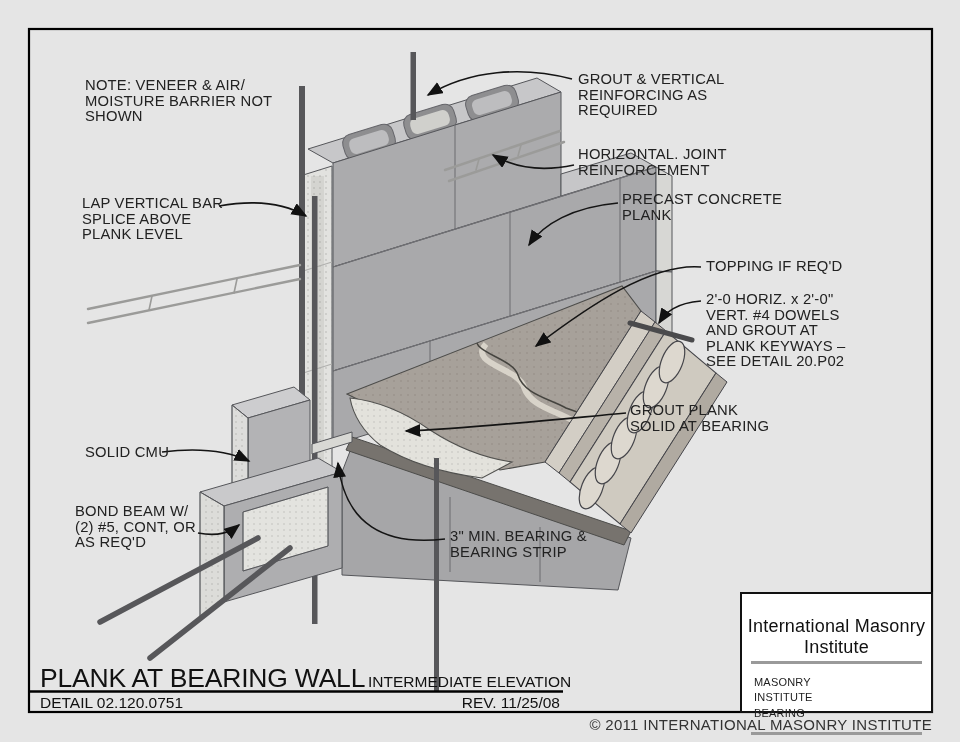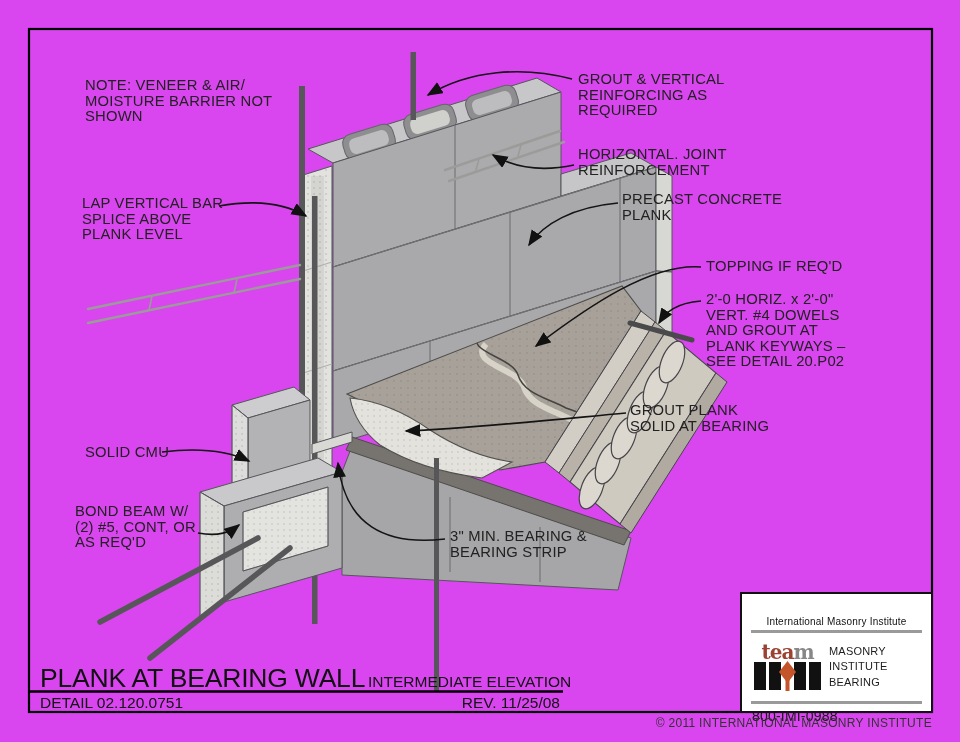--- a/index.html
+++ b/index.html
@@ -1,35 +1,35 @@
 <!DOCTYPE html>
 <html><head>
 <meta charset="utf-8">
 <style>
   html,body{margin:0;padding:0;background:#ffffff;}
-  .page{position:relative;width:960px;height:742px;background:#d946ef;overflow:hidden;
+  .page{position:relative;width:960px;height:742px;background:#e5e5e5;overflow:hidden;
         font-family:"Liberation Sans",sans-serif;}
   svg text{font-family:"Liberation Sans",sans-serif;}
   .lbl{font-size:14.8px;fill:#222;letter-spacing:.2px;}
   .ttl{font-size:26.5px;fill:#111;letter-spacing:-.2px;}
   .sub{font-size:15.5px;fill:#111;}
   .det{font-size:15.5px;fill:#111;}
   .logo-box{position:absolute;left:740px;top:592px;width:193px;height:121px;
             border:2px solid #111;box-sizing:border-box;background:#fff;}
-  .imi-name{margin-top:22px;text-align:center;font-size:10px;color:#111;letter-spacing:.2px;}
+  .imi-name{margin-top:22px;text-align:center;font-size:18px;color:#111;letter-spacing:.2px;}
   .rule{height:3px;background:#9a9a9a;margin:3px 9px 2px 9px;}
   .logo-row{display:flex;align-items:center;padding:1px 9px 0 12px;gap:8px;height:62px;}
   .team-mark{width:67px;display:flex;flex-direction:column;align-items:center;}
   .team-word{font-family:"DejaVu Serif",serif;font-weight:700;font-size:20px;
              letter-spacing:-1px;line-height:18px;}
   .team-red{color:#9b4233;} .team-gray{color:#878787;}
   .series{font-size:11px;line-height:15.5px;color:#1d1d1d;letter-spacing:.2px;}
   .contact{display:flex;justify-content:flex-start;padding:2px 10px 0 10px;
            font-size:14px;color:#161616;letter-spacing:.2px;}
-  .copyright{position:absolute;right:28px;top:716px;font-size:12px;color:#333;letter-spacing:.3px;}
+  .copyright{position:absolute;right:28px;top:716px;font-size:15px;color:#333;letter-spacing:.3px;}
 </style>
 </head>
 <body>
 
 <div class="page">
 <svg width="960" height="742" viewBox="0 0 960 742">
   <defs>
     <marker id="arw" markerWidth="11" markerHeight="9" refX="9" refY="4" orient="auto">
       <path d="M0,0 L10,4 L0,8 Z" fill="#111"></path>
     </marker>
@@ -228,31 +228,20 @@
     <text class="det" x="40" y="708">DETAIL 02.120.0751</text>
     <text class="det" x="560" y="708" text-anchor="end">REV. 11/25/08</text>
   </g>
 </svg>
 
 
 <div class="logo-box">
   <div class="imi-name">International Masonry Institute</div>
   <div class="rule"></div>
   <div class="logo-row">
-    <div class="team-mark">
-      <div class="team-word"><span class="team-red">tea</span><span class="team-gray">m</span></div>
-      <svg width="67" height="31" viewBox="0 0 67 31">
-        <rect x="0" y="1" width="12" height="28" fill="#111"></rect>
-        <rect x="15" y="1" width="12" height="28" fill="#111"></rect>
-        <rect x="40" y="1" width="12" height="28" fill="#111"></rect>
-        <rect x="55" y="1" width="12" height="28" fill="#111"></rect>
-        <polygon points="33.5,0 42,11 33.5,22 25,11" fill="#c4552a"></polygon>
-        <rect x="31.5" y="16" width="4" height="14" fill="#c4552a"></rect>
-      </svg>
-    </div>
     <div class="series">
       <div>MASONRY</div>
       <div>INSTITUTE</div>
       <div>BEARING</div>
     </div>
   </div>
   <div class="rule"></div>
   <div class="contact">
     <span>800-IMI-0988</span>
   </div>

